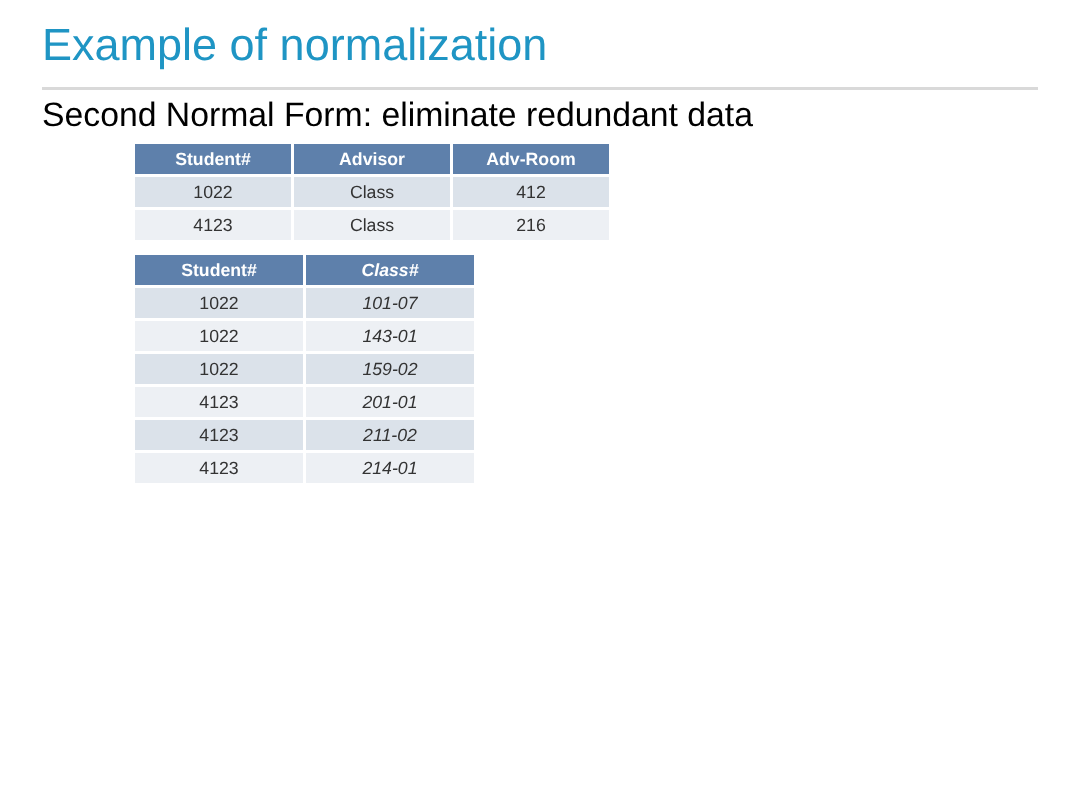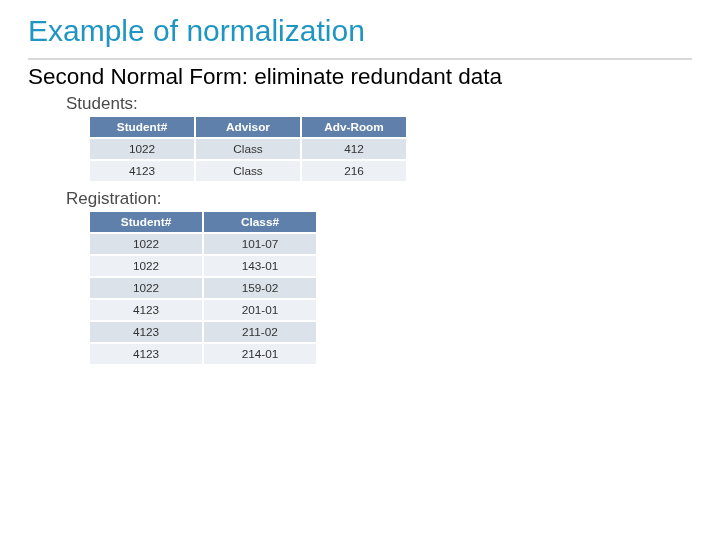--- a/index.html
+++ b/index.html
@@ -59,31 +59,30 @@
   }
   td {
     color: #333;
   }
   tr.band0 td { background: #dbe2ea; }
   tr.band1 td { background: #edf0f4; }
   .students th:nth-child(1), .students td:nth-child(1) { width: 88px; }
   .students th:nth-child(2), .students td:nth-child(2) { width: 88px; }
   .students th:nth-child(3), .students td:nth-child(3) { width: 88px; }
   .reg th:nth-child(1), .reg td:nth-child(1) { width: 96px; }
-  .reg th:nth-child(2), .reg td:nth-child(2) { width: 96px; }
+  .reg th:nth-child(2), .reg td:nth-child(2) { width: 96px; font-style: italic; }
 </style>
 </head>
 <body>
 <div class="slide">
 
   <h1 class="title">Example of normalization</h1>
   <div class="divider"></div>
   <div class="subtitle">Second Normal Form: eliminate redundant data</div>
 
-  <div class="section-label">Students:</div>
   <table class="students">
     <thead>
       <tr>
         <th>Student#</th>
         <th>Advisor</th>
         <th>Adv-Room</th>
       </tr>
     </thead>
     <tbody>
       <tr class="band0">
@@ -92,21 +91,20 @@
         <td>412</td>
       </tr>
       <tr class="band1">
         <td>4123</td>
         <td>Class</td>
         <td>216</td>
       </tr>
     </tbody>
   </table>
 
-  <div class="section-label">Registration:</div>
   <table class="reg">
     <thead>
       <tr>
         <th>Student#</th>
         <th>Class#</th>
       </tr>
     </thead>
     <tbody>
       <tr class="band0">
         <td>1022</td>

